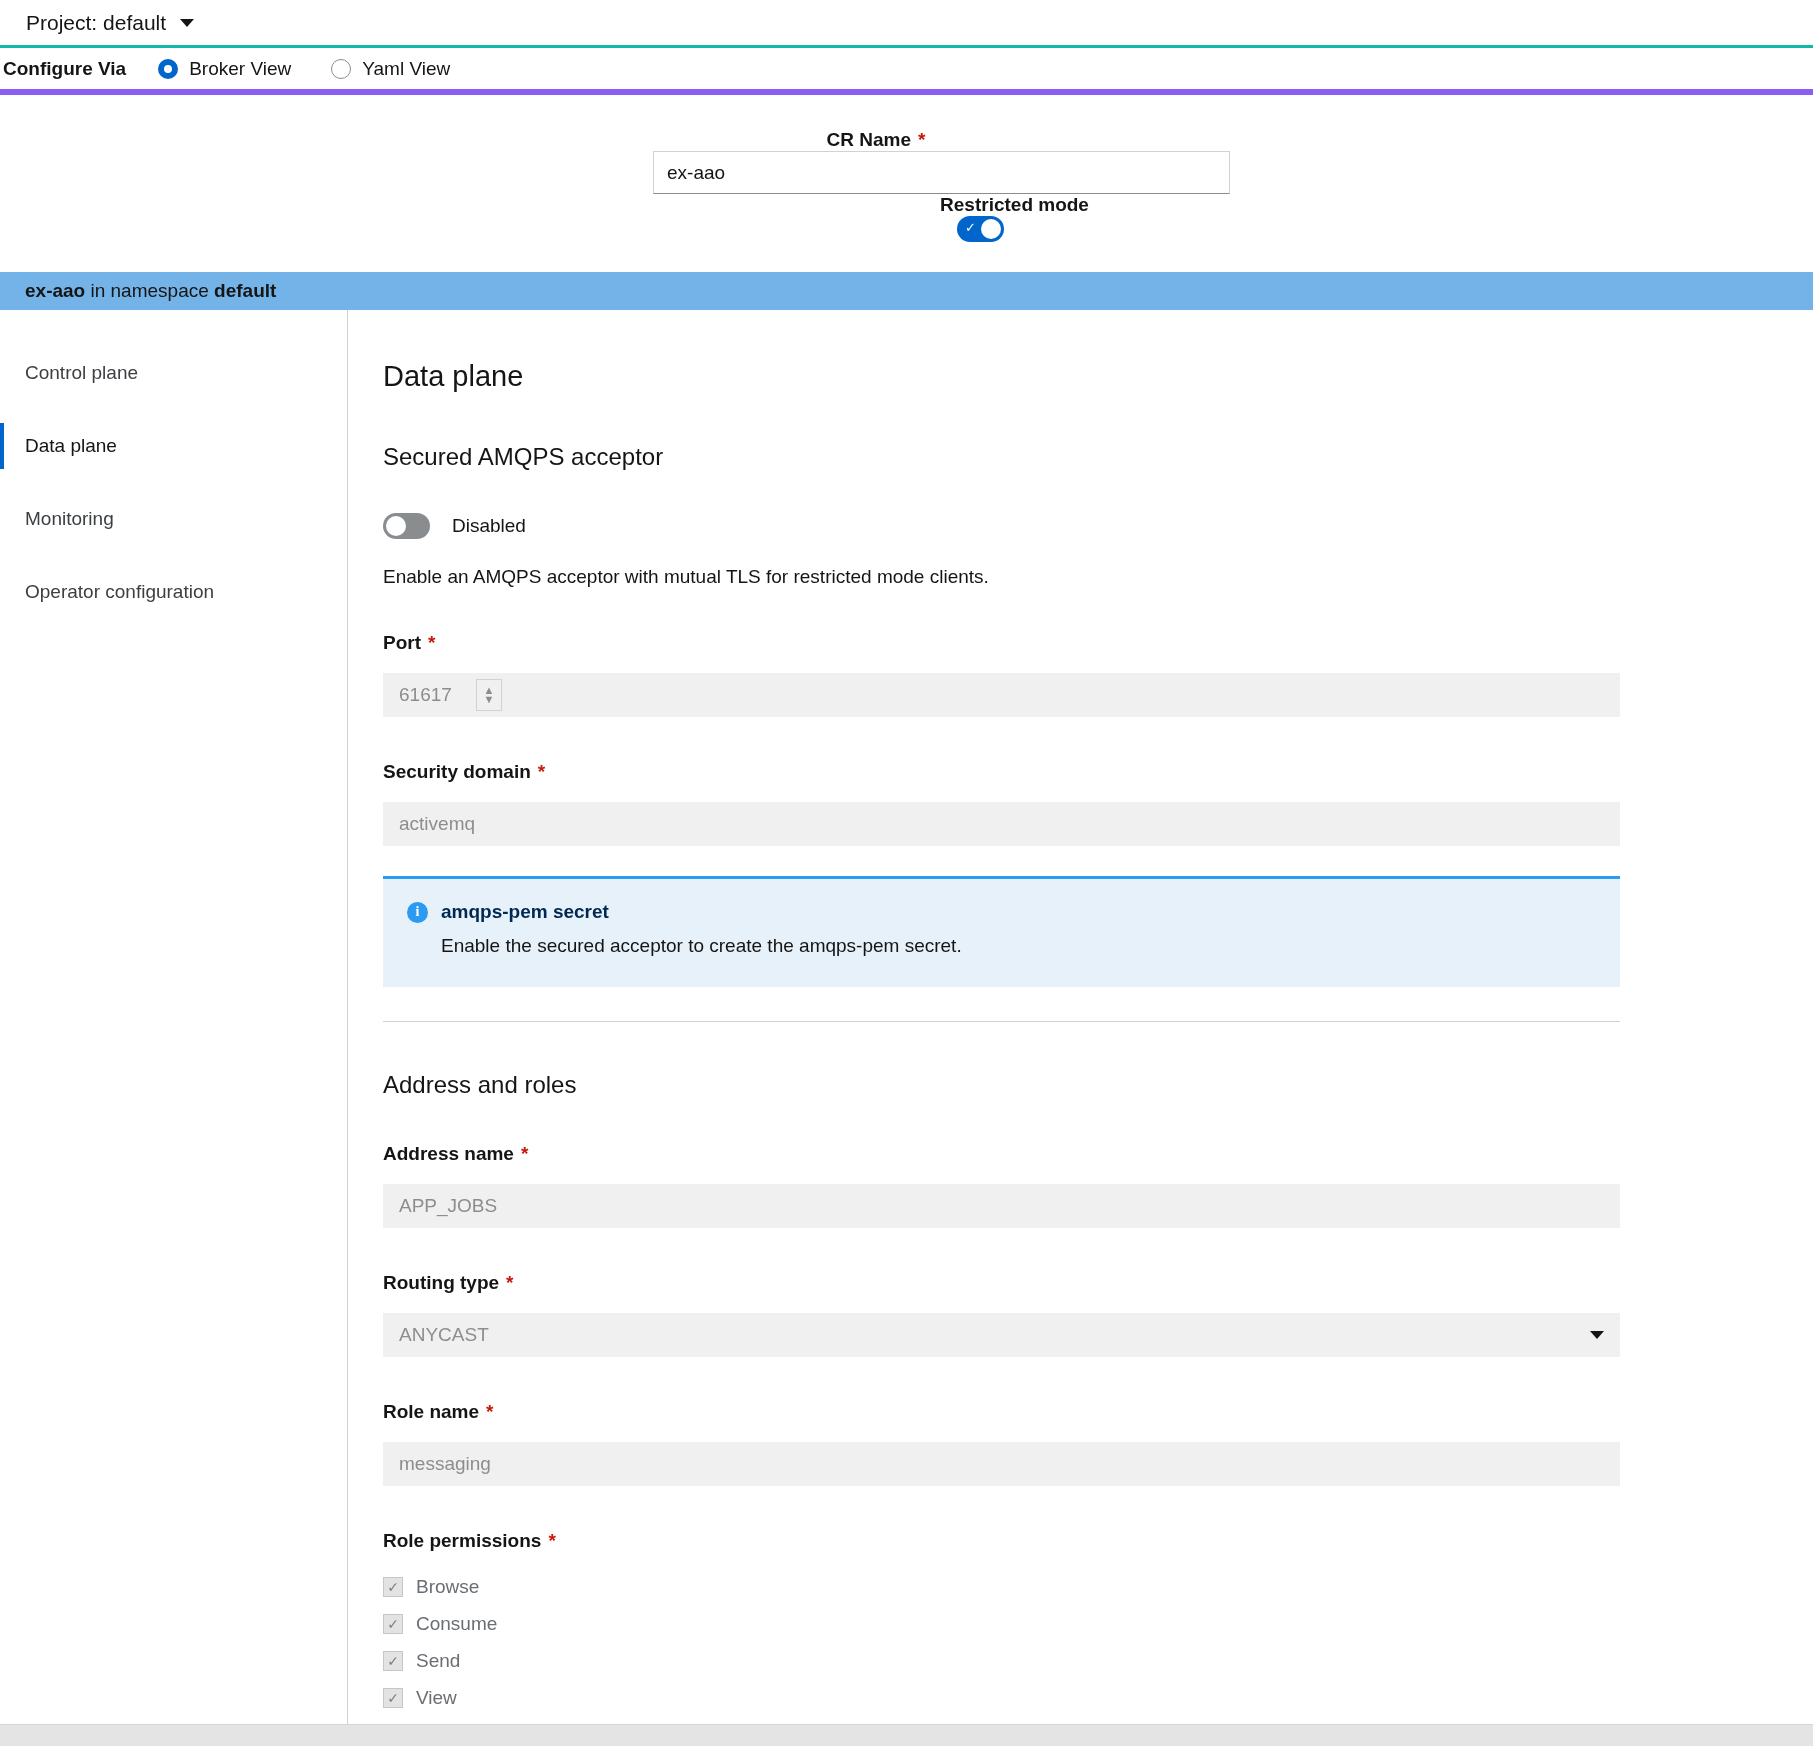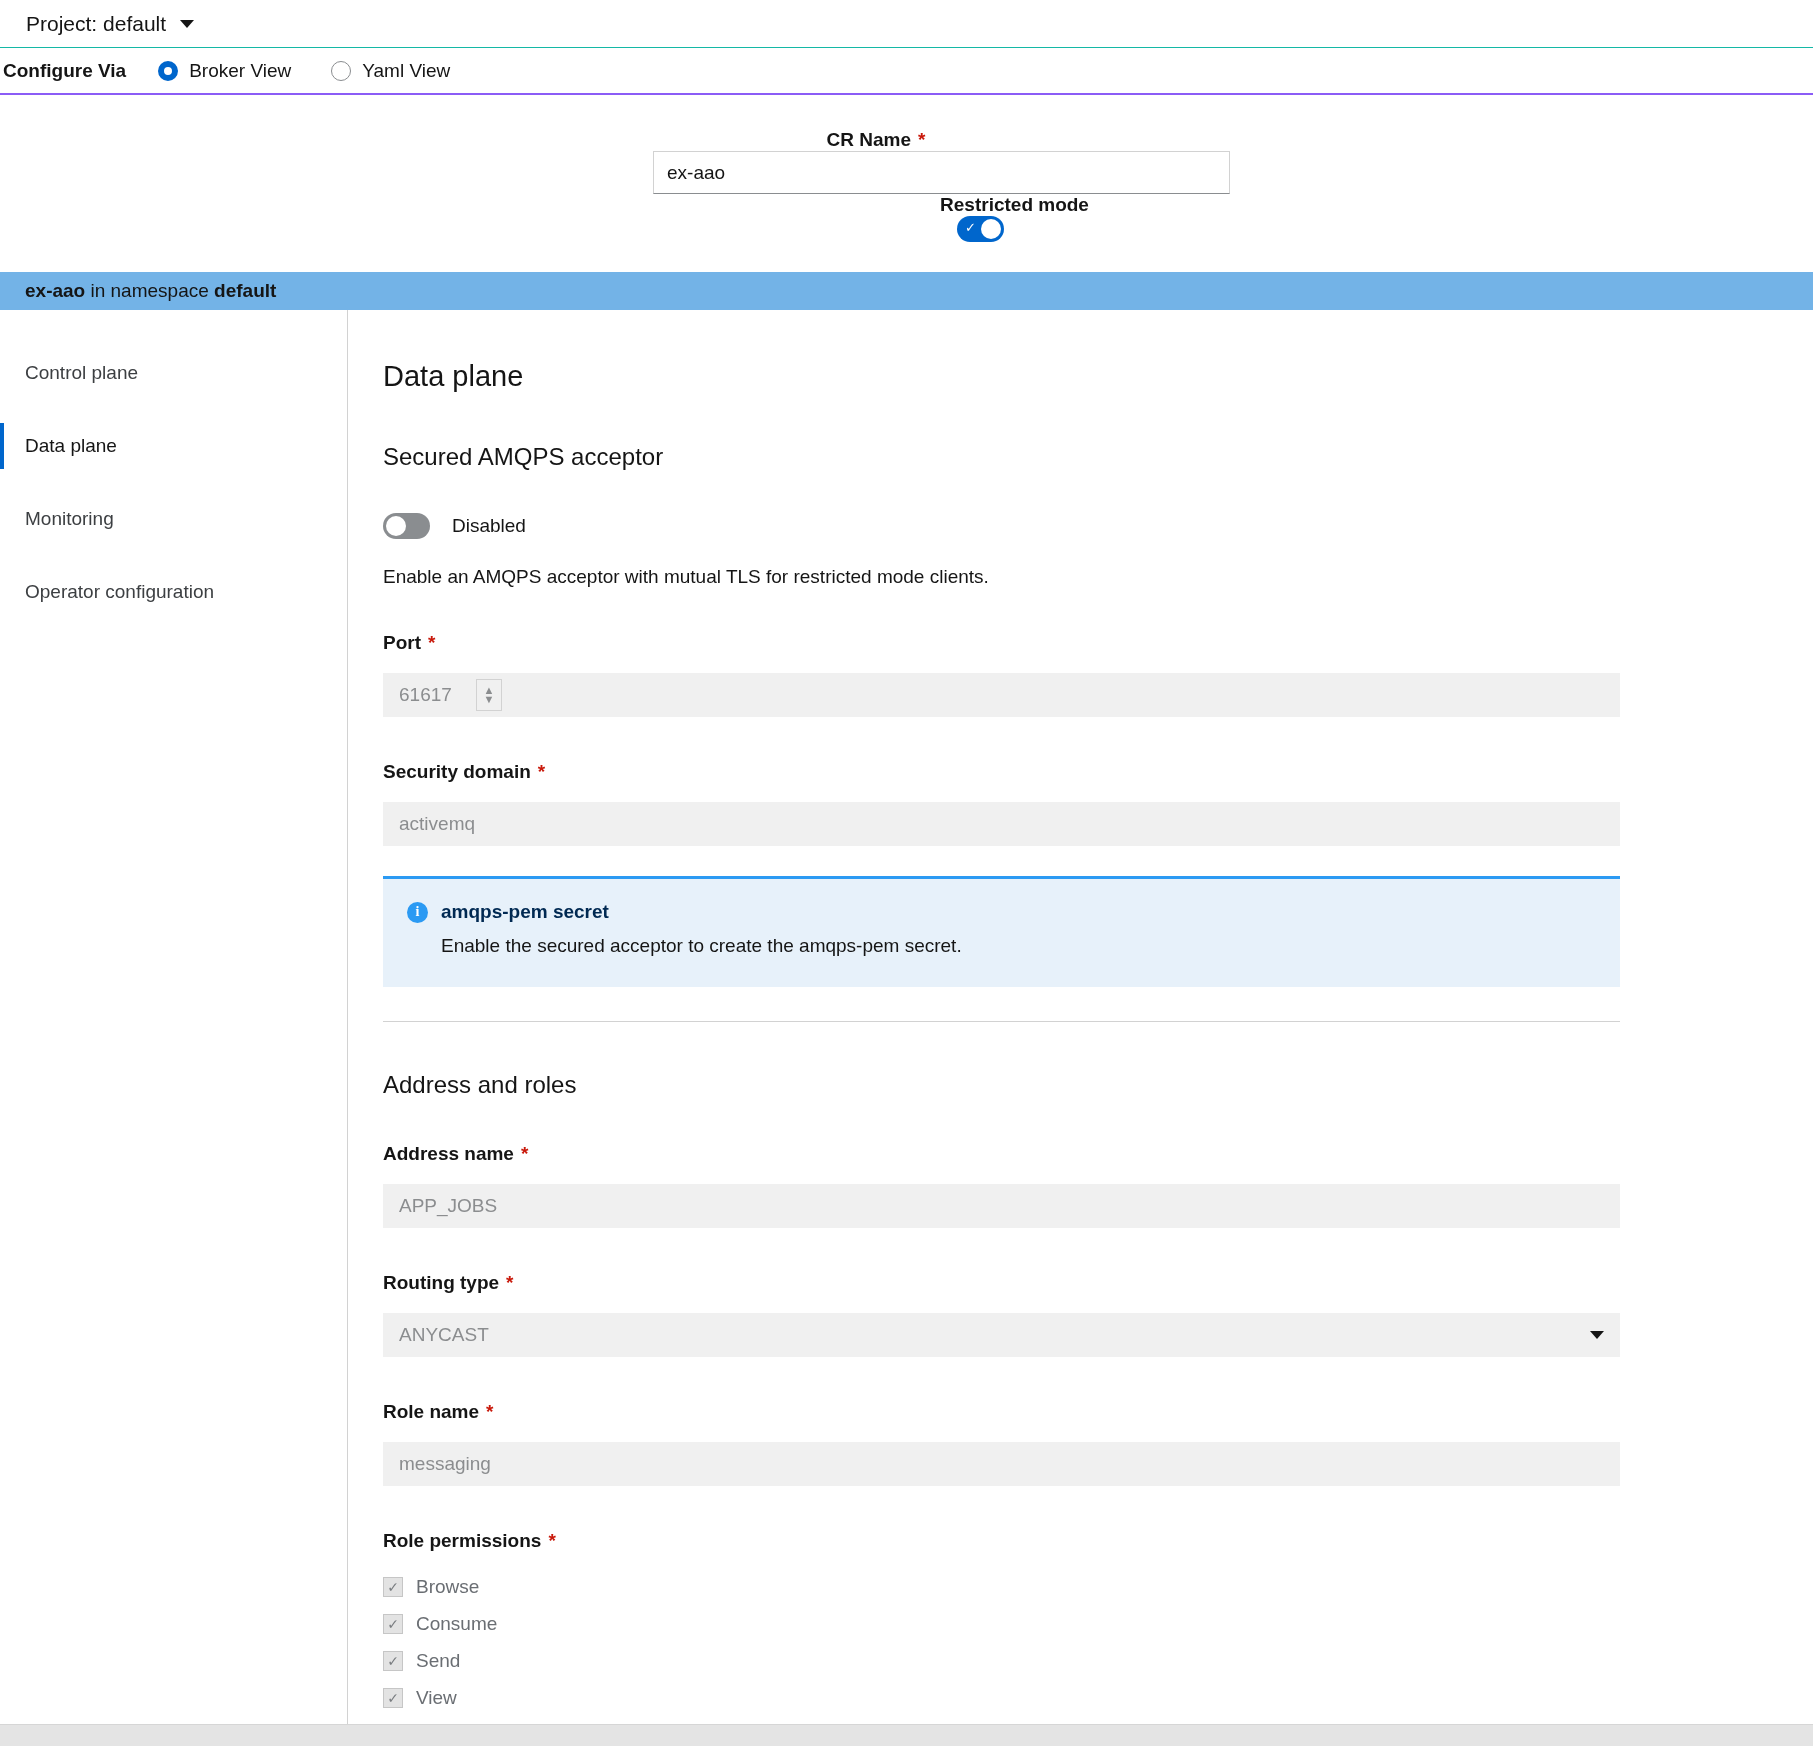--- a/index.html
+++ b/index.html
@@ -11,39 +11,39 @@
     position: relative;
     overflow: hidden;
   }
 
   
   .project-bar {
     height: 48px;
     display: flex;
     align-items: center;
     padding-left: 26px;
-    border-bottom: 1px solid #14b8a6;
+    border-bottom: 3px solid #14b8a6;
     font-size: 21px;
     cursor: pointer;
   }
   .caret-down {
     width: 0; height: 0;
     border-left: 7px solid transparent;
     border-right: 7px solid transparent;
     border-top: 8px solid #151515;
     margin-left: 14px;
   }
 
   
   .configure-row {
     height: 47px;
     display: flex;
     align-items: center;
     padding-left: 3px;
-    border-bottom: 2px solid #8b5cf6;
+    border-bottom: 6px solid #8b5cf6;
     font-size: 19px;
   }
   .configure-label { font-weight: bold; margin-right: 32px; }
   .radio-option { display: flex; align-items: center; margin-right: 40px; cursor: pointer; }
   .radio-circle {
     width: 20px; height: 20px;
     border-radius: 50%;
     margin-right: 11px;
     background: #ffffff;
   }

